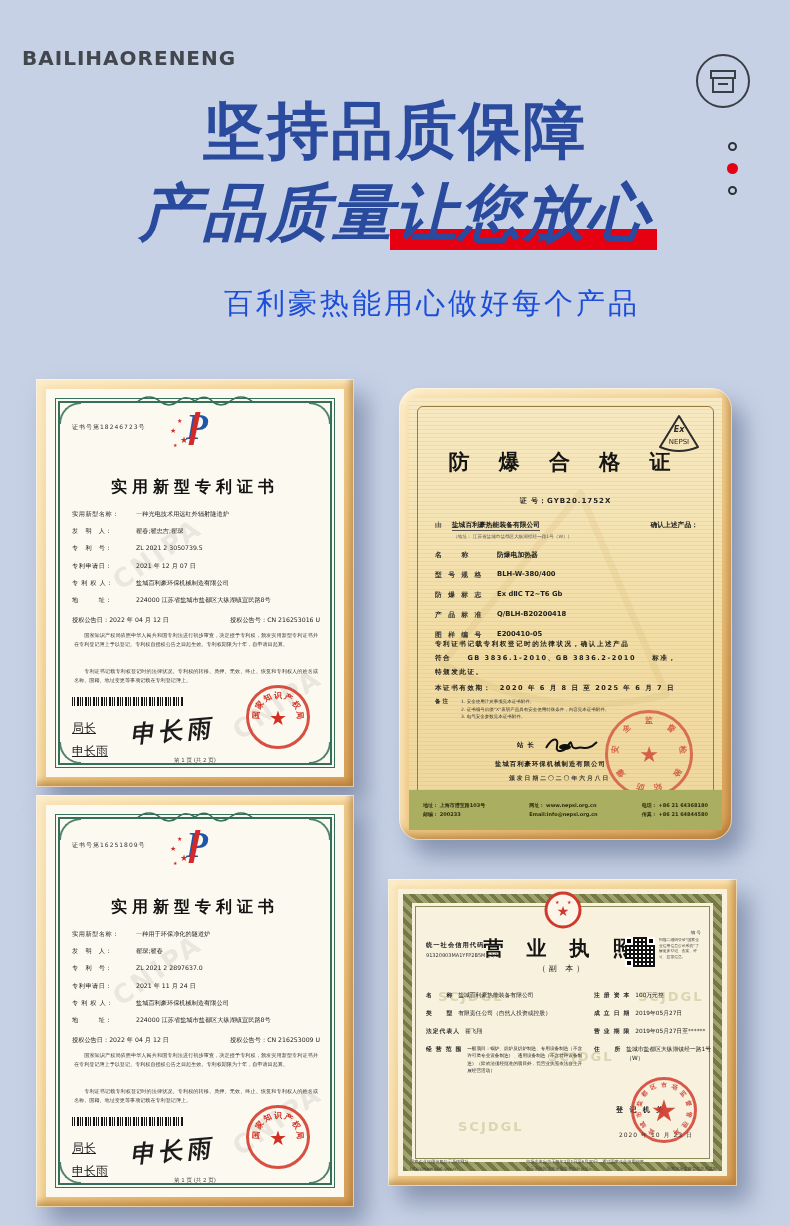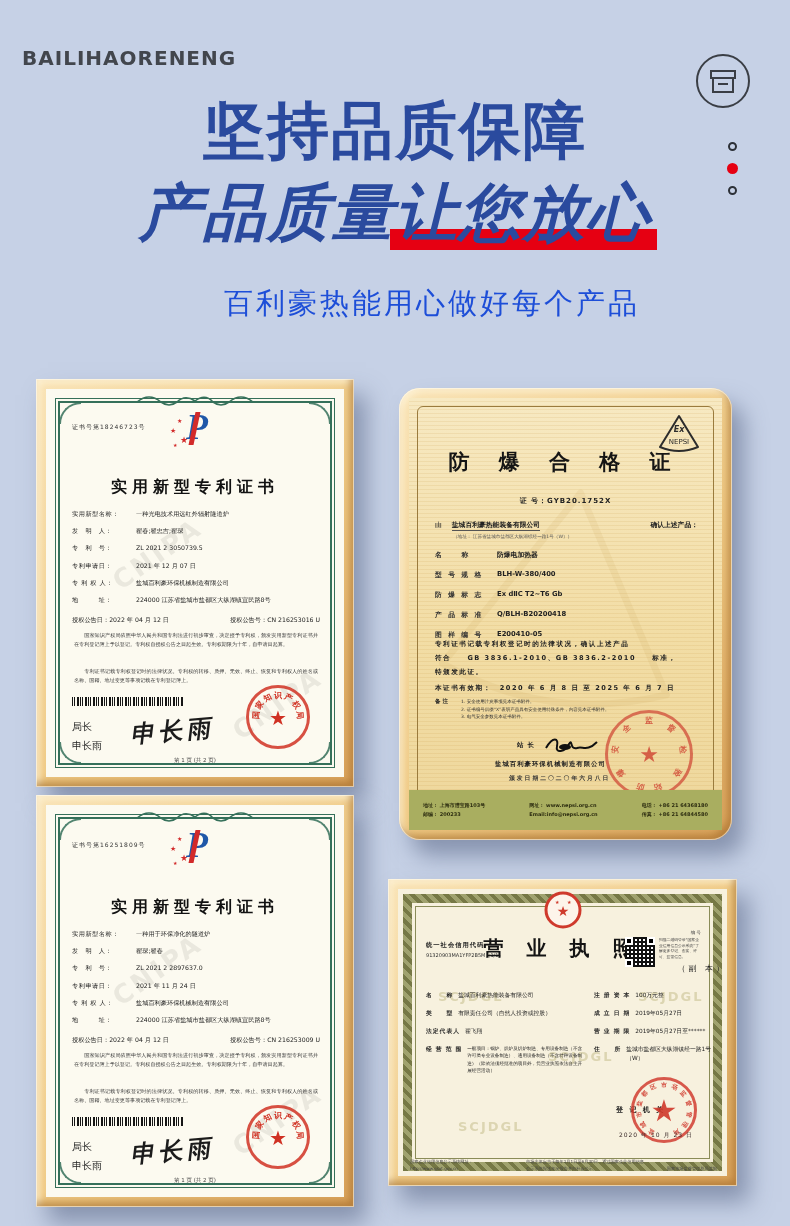--- a/index.html
+++ b/index.html
@@ -49,21 +49,21 @@
       repeating-linear-gradient(90deg,#111 0 2px,#fff 2px 4px);position:relative;}
   .qr::before,.qr::after{content:"";position:absolute;width:8px;height:8px;background:#000;box-shadow:inset 0 0 0 2px #fff;}
   .qr::before{left:0;top:0;} .qr::after{right:0;top:0;}
   .qr .f3{position:absolute;left:0;bottom:0;width:8px;height:8px;background:#000;box-shadow:inset 0 0 0 2px #fff;}
   .pfields{font-size:6.2px;color:#222;line-height:1;}
   .pfields .row{display:flex;margin-bottom:11px;}
   .pfields .lb{width:64px;flex:none;letter-spacing:.5px;}
   .pgrant{display:flex;justify-content:space-between;font-size:6.2px;color:#222;}
   .ppara{font-size:5.1px;color:#3a3a3a;line-height:1.75;text-align:justify;text-indent:2em;}
   .barcode{height:9px;background:repeating-linear-gradient(90deg,#151515 0 1px,transparent 1px 2px,#151515 2px 3px,transparent 3px 5px,#151515 5px 7px,transparent 7px 8px);}
-  .dirlabel{font-size:10px;color:#222;line-height:1.9;}
+  .dirlabel{font-size:12px;color:#222;line-height:1.9;text-decoration:underline;}
   .sig{font-size:24px;font-weight:700;color:#1c1c1c;transform:rotate(-5deg) skewX(-12deg);letter-spacing:4px;}
   .seal-cn{width:64px;height:64px;border-radius:50%;border:3px solid rgba(208,49,35,.85);box-sizing:border-box;color:#d03123;}
   .seal-cn .core{position:absolute;left:50%;top:52%;transform:translate(-50%,-50%);font-size:20px;color:#d03123;}
   .arc{position:absolute;inset:0;font-size:8px;font-weight:700;color:#d03123;}
   .pageno{width:100%;text-align:center;font-size:5.5px;color:#444;}
 
   
   .exp .paper{background:linear-gradient(180deg,#f7e9c2 0%,#f2ddA5 55%,#eed79c 100%);}
   .exp .lines{position:absolute;inset:0;background:repeating-linear-gradient(0deg,rgba(197,148,63,.14) 0 1px,transparent 1px 4px);}
   .exp-border{position:absolute;inset:8px;border:1px solid #9a7b3d;border-radius:6px;}
@@ -86,21 +86,21 @@
   .efoot .col{font-size:5px;color:#2d2d10;line-height:1.9;font-weight:600;}
 
   
   .lic .paper{background:#f7f1de;}
   .lic-border{position:absolute;inset:5px;border:9px solid #8a8c58;border-image:repeating-linear-gradient(45deg,#767845 0 4px,#a0a26e 4px 8px) 9;}
   .lic-inner{position:absolute;inset:17px;border:1px solid #8a8c58;}
   .emblem{width:38px;height:38px;}
   .lic-code-lb{font-size:6.3px;font-weight:700;color:#222;letter-spacing:1px;}
   .lic-code{font-size:5px;color:#333;margin-top:2px;}
   .ltitle{width:100%;text-align:center;font-size:20px;font-weight:800;letter-spacing:9px;color:#141414;font-family:"Liberation Serif",serif;}
-  .lsub{width:100%;text-align:right;font-size:8px;color:#222;letter-spacing:3px;}
+  .lsub{width:100%;text-align:center;font-size:8px;color:#222;letter-spacing:3px;}
   .lno{font-size:4.4px;color:#444;}
   .lqr{width:30px;height:30px;}
   .lqrnote{font-size:3.8px;color:#444;width:42px;line-height:1.5;}
   .lrow{display:flex;font-size:5.8px;color:#222;margin-bottom:9px;}
   .lrow .lb{flex:none;font-weight:700;letter-spacing:1px;color:#222;}
   .lrow .vl{margin-left:5px;}
   .lscope{font-size:4.6px;line-height:1.6;}
   .lreg{font-size:7px;font-weight:700;letter-spacing:2px;color:#222;}
   .seal-lic{width:66px;height:66px;border-radius:50%;border:3px solid rgba(206,50,38,.8);box-sizing:border-box;}
   .seal-lic .core{position:absolute;left:50%;top:50%;transform:translate(-50%,-50%);font-size:30px;color:rgba(206,50,38,.88);}

